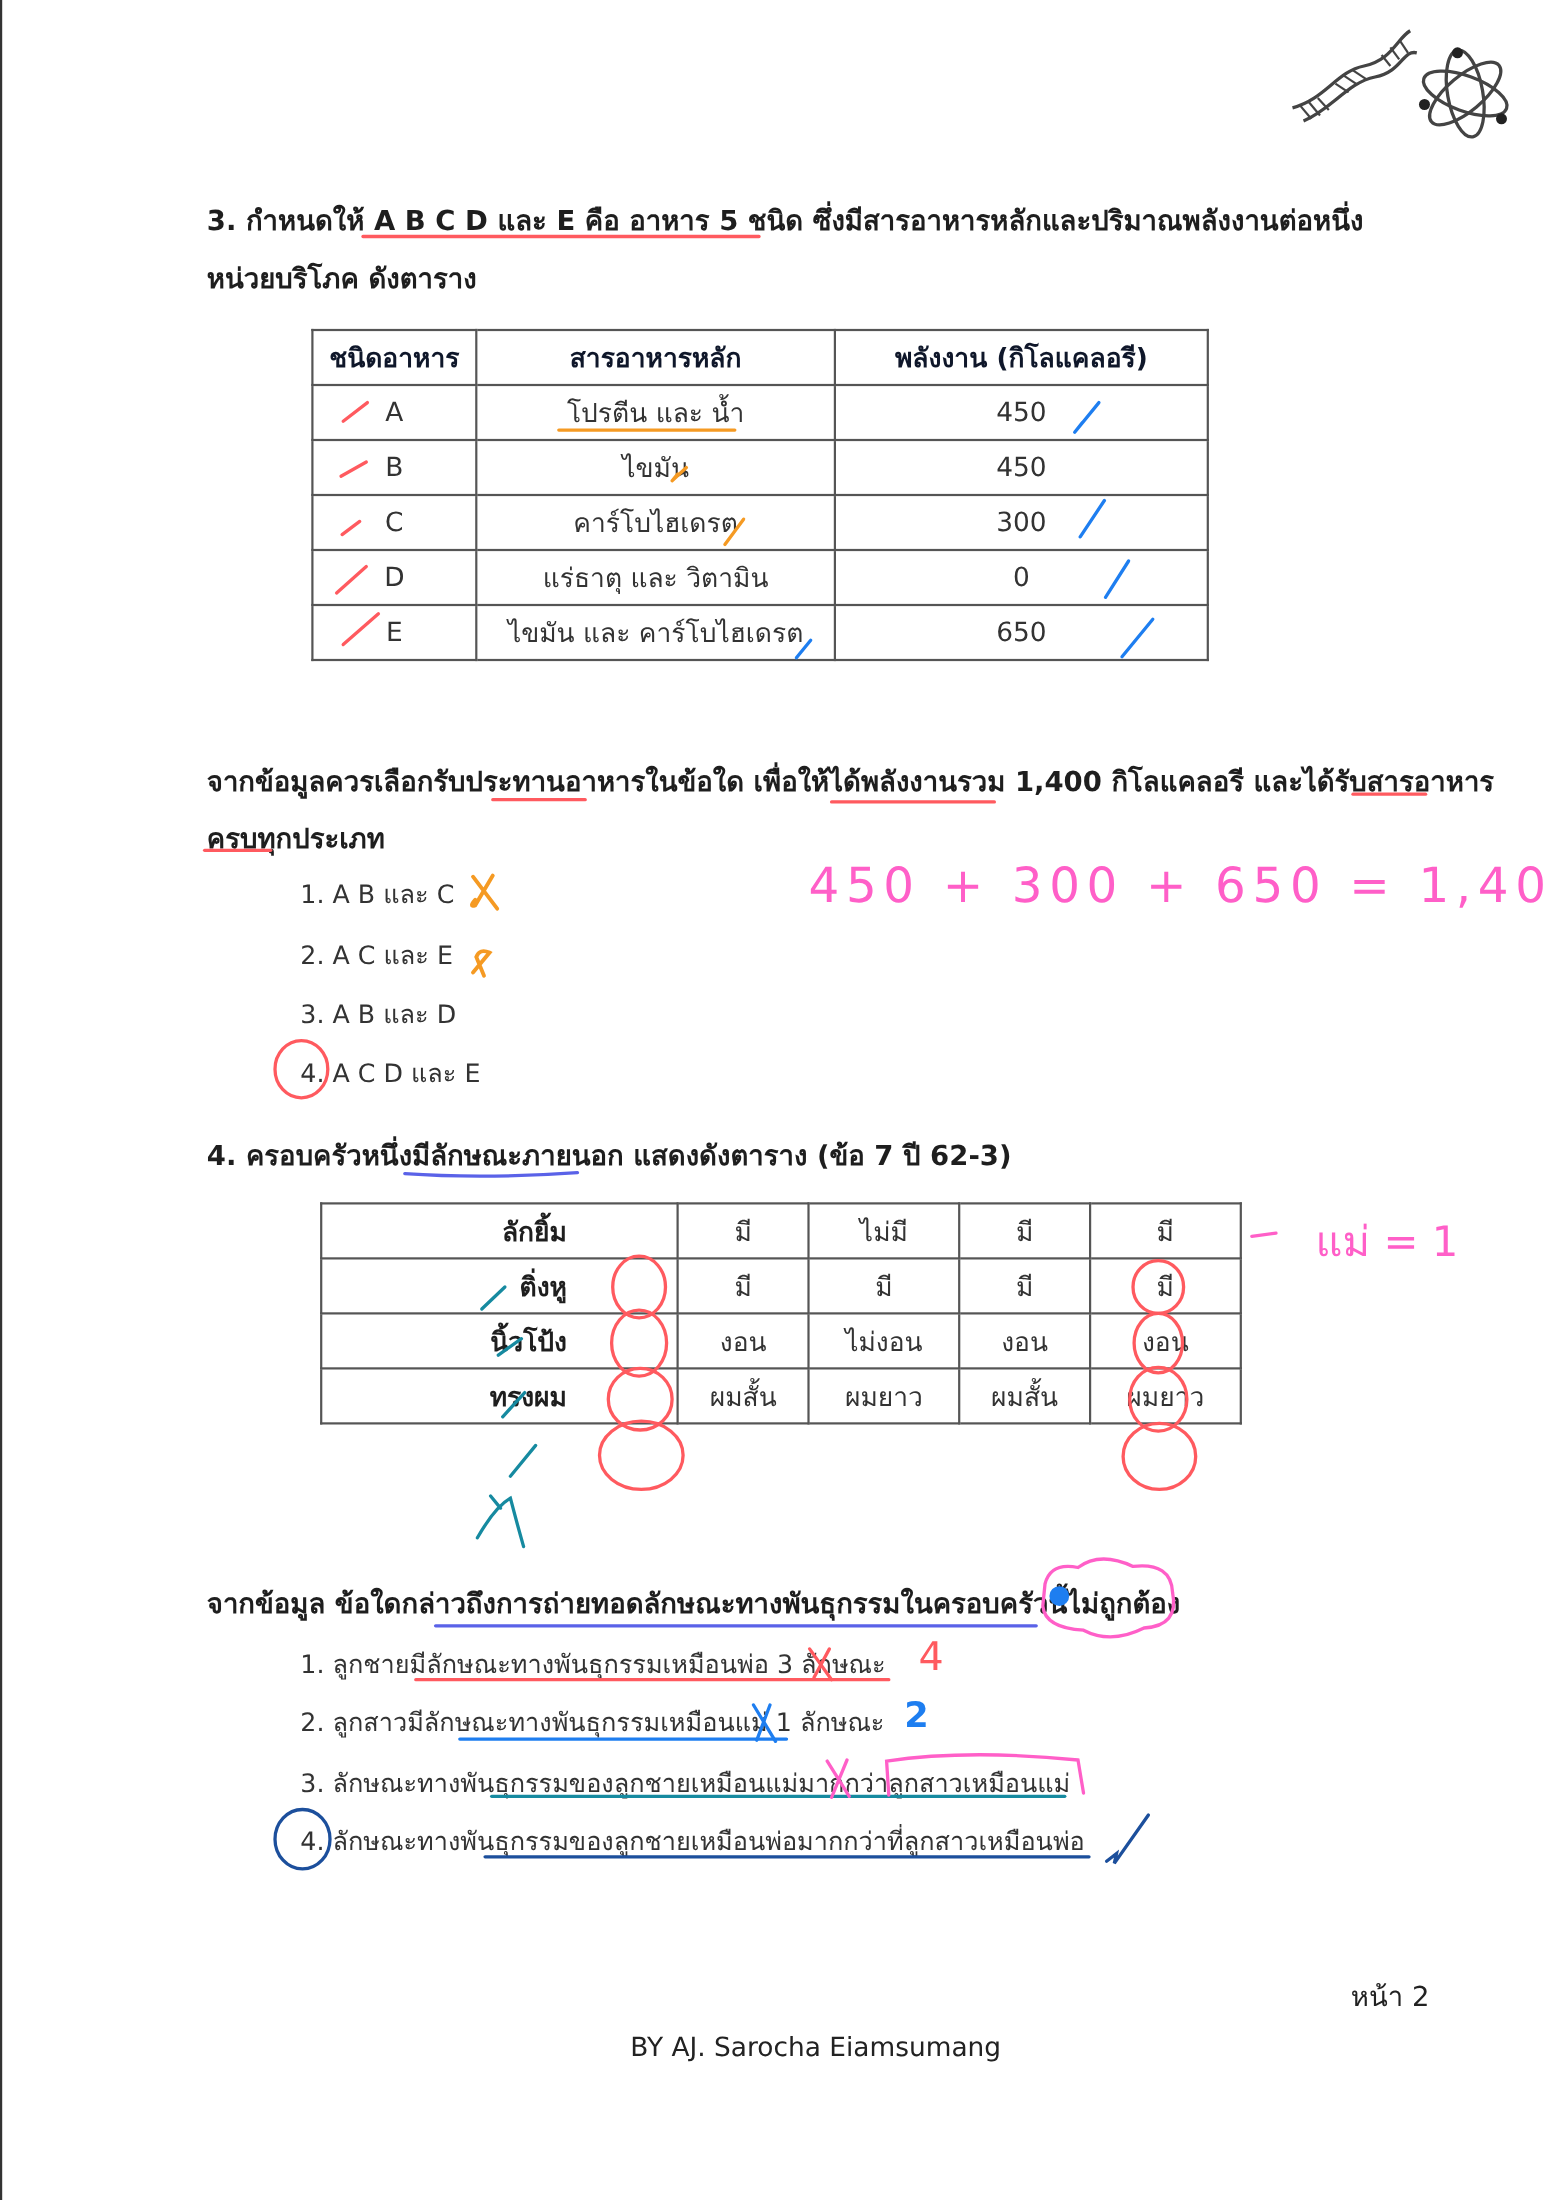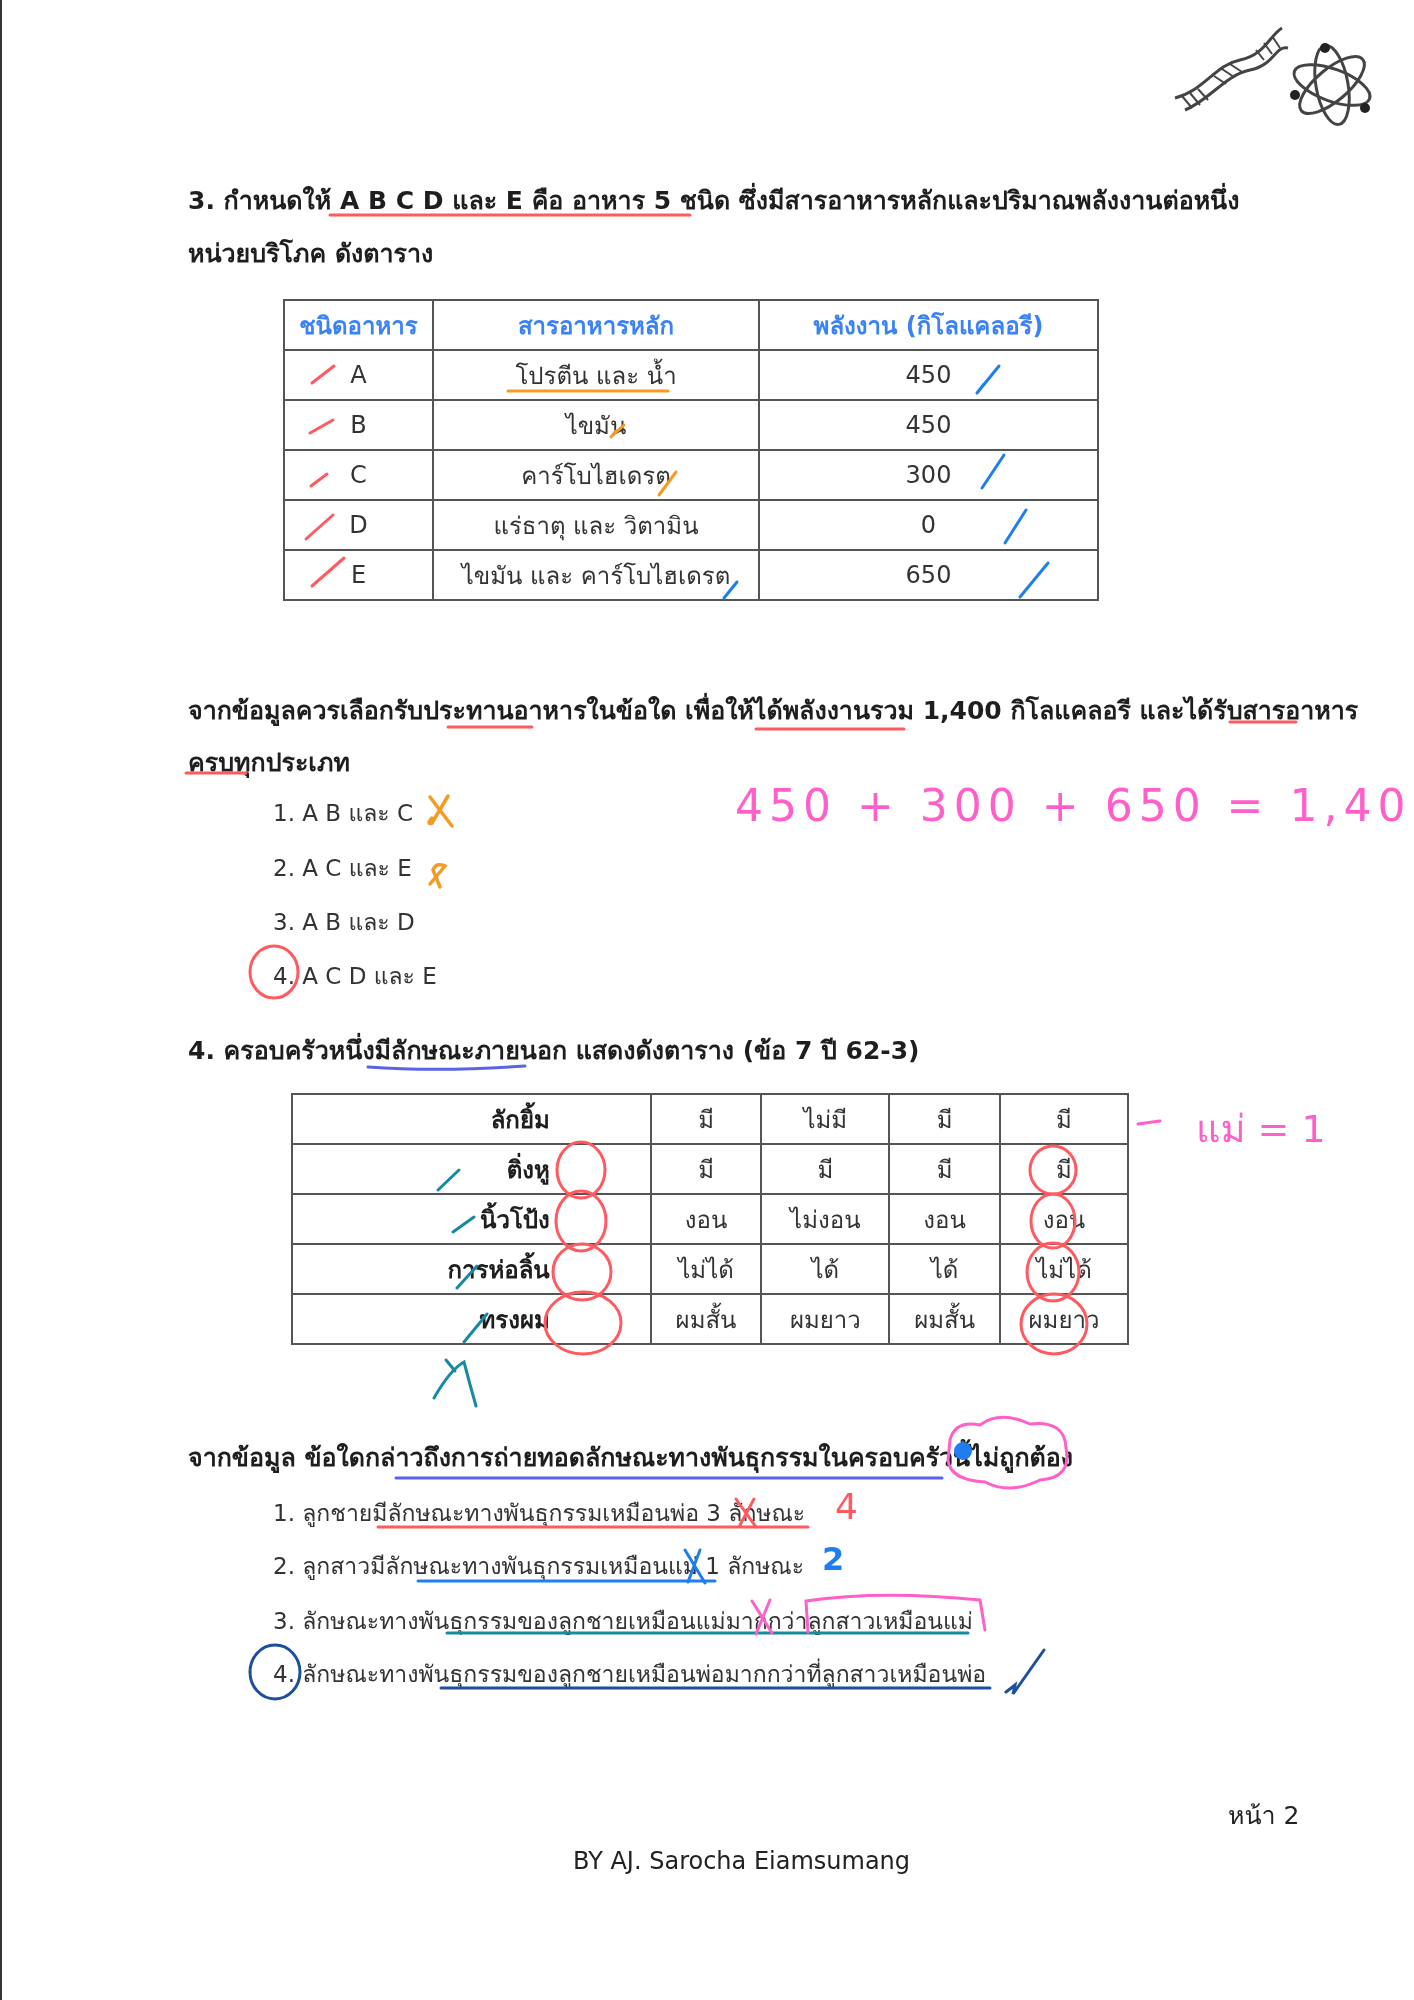--- a/index.html
+++ b/index.html
@@ -4,21 +4,21 @@
 <style>
   html, body { margin: 0; padding: 0; background: #ffffff; }
   body { width: 1414px; height: 2000px; position: relative; overflow: hidden;
          font-family: "DejaVu Sans", "Liberation Sans", sans-serif; color: #222; }
   .left-edge { position: absolute; left: 0; top: 0; width: 2px; height: 2000px; background: #333; }
   .abs { position: absolute; white-space: nowrap; }
   .q-text { font-size: 25px; font-weight: bold; color: #1e1e1e; }
   .opt { font-size: 23px; color: #333; }
   table.grid { position: absolute; border-collapse: collapse; font-size: 24px; }
   table.grid td, table.grid th { border: 2px solid #555; text-align: center; height: 48px; padding: 0; color: #333; font-weight: normal; }
-  table.grid th { font-weight: bold; color: #3b82f6; }
+  table.grid th { font-weight: bold; color: #0f172a; }
   table.grid td.rowhead { font-weight: bold; color: #1e1e1e; text-align: right; padding-right: 100px; }
   .ink { position: absolute; pointer-events: none; }
   .hand-pink { color: #ff5fc8; font-family: "DejaVu Sans", sans-serif; font-size: 44px; letter-spacing: 6px; }
   .footer-name { font-size: 24px; color: #222; }
   .page-no { font-size: 25px; font-weight: normal; }
 </style>
 </head>
 <body>
 
 <div class="left-edge"></div>
@@ -161,27 +161,20 @@
     <td>มี</td>
   </tr>
   <tr>
     <td class="rowhead">นิ้วโป้ง</td>
     <td>งอน</td>
     <td>ไม่งอน</td>
     <td>งอน</td>
     <td>งอน</td>
   </tr>
   <tr>
-    <td class="rowhead">การห่อลิ้น</td>
-    <td>ไม่ได้</td>
-    <td>ได้</td>
-    <td>ได้</td>
-    <td>ไม่ได้</td>
-  </tr>
-  <tr>
     <td class="rowhead">ทรงผม</td>
     <td>ผมสั้น</td>
     <td>ผมยาว</td>
     <td>ผมสั้น</td>
     <td>ผมยาว</td>
   </tr>
 </tbody>
   </table>
 
 <svg class="ink" style="left:0; top:0;" width="1414" height="1420">

